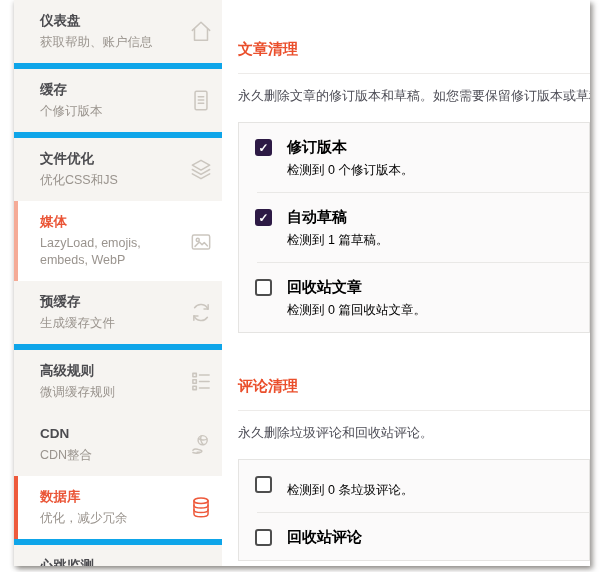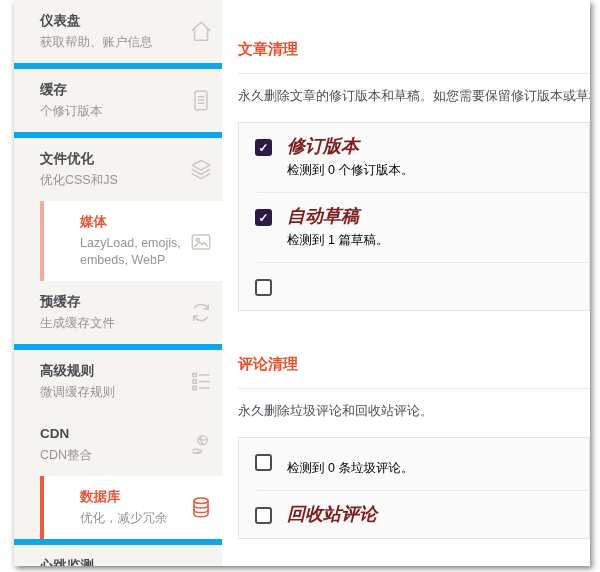--- a/index.html
+++ b/index.html
@@ -20,21 +20,21 @@
   }
   .s-item.sep { border-top:6px solid #0ea5e9; }
   .s-title { font-size:13.5px; font-weight:bold; color:#4b4b4f; line-height:18px; }
   .s-sub   { font-size:12.5px; color:#9a948e; line-height:17px; margin-top:4px; white-space:nowrap; }
   .s-item.wrap .s-sub { white-space:normal; max-width:148px; }
   .s-icon {
     position:absolute; right:8px; top:50%; transform:translateY(-50%);
     width:27px; height:27px; color:#cbc6bf; display:flex; align-items:center; justify-content:center;
   }
   .s-icon svg { width:26px; height:26px; }
-  .s-item.active { background:#ffffff; padding-left:36px;margin-left:26px; }
+  .s-item.active { background:#ffffff; padding-left:22px; }
   .s-item.active .s-title { color:#ea5537; }
   .s-item.active-light { border-left:4px solid #f5ab97; }
   .s-item.active-strong { border-left:4px solid #ee5a3c; }
   .s-item.active-strong .s-icon { color:#ee5a3c; }
   .s-icon.dark { color:#8e8e8e; }
   
   .content { flex:1; background:#fff; padding:34px 0 8px 16px; overflow:hidden; }
   .section2 { margin-top:38px; }
   .section-h {
     font-size:15px; font-weight:bold; color:#ea4f2c;
@@ -51,21 +51,21 @@
   .cbx.checked {
     width:17px; height:17px; border-radius:3px; background:#2d1a45; position:relative;
   }
   .cbx.checked::after {
     content:"✓"; position:absolute; inset:0; color:#fff; font-size:12px; font-weight:bold;
     display:flex; align-items:center; justify-content:center;
   }
   .cbx.unchecked {
     width:17px; height:17px; border-radius:3px; background:#fff; border:2px solid #4e4e4e;
   }
-  .row-label { font-size:18px; font-weight:bold; color:#7f1d1d; line-height:17px;font-style:italic; }
+  .row-label { font-size:15px; font-weight:bold; color:#000000; line-height:17px; }
   .row-sub { margin-top:8px; font-size:12.5px; color:#000000; line-height:15px; }
 </style>
 </head>
 <body>
 
 <div class="app">
   <div class="shell">
 
     <nav class="sidebar">
 
@@ -199,20 +199,24 @@
           <div class="cb-row">
             <span class="cbx checked"></span>
             <div>
               <div class="row-label">自动草稿</div>
               <div class="row-sub">检测到 1 篇草稿。</div>
             </div>
           </div>
           <div class="row-sep"></div>
           <div class="cb-row">
             <span class="cbx unchecked"></span>
+            <div>
+              <div class="row-label">回收站文章</div>
+              <div class="row-sub">检测到 0 篇回收站文章。</div>
+            </div>
           </div>
         </div>
       </section>
 
       <section class="section2">
         <h2 class="section-h">评论清理</h2>
         <p class="desc">永久删除垃圾评论和回收站评论。</p>
 
         <div class="panel">
           <div class="cb-row">

